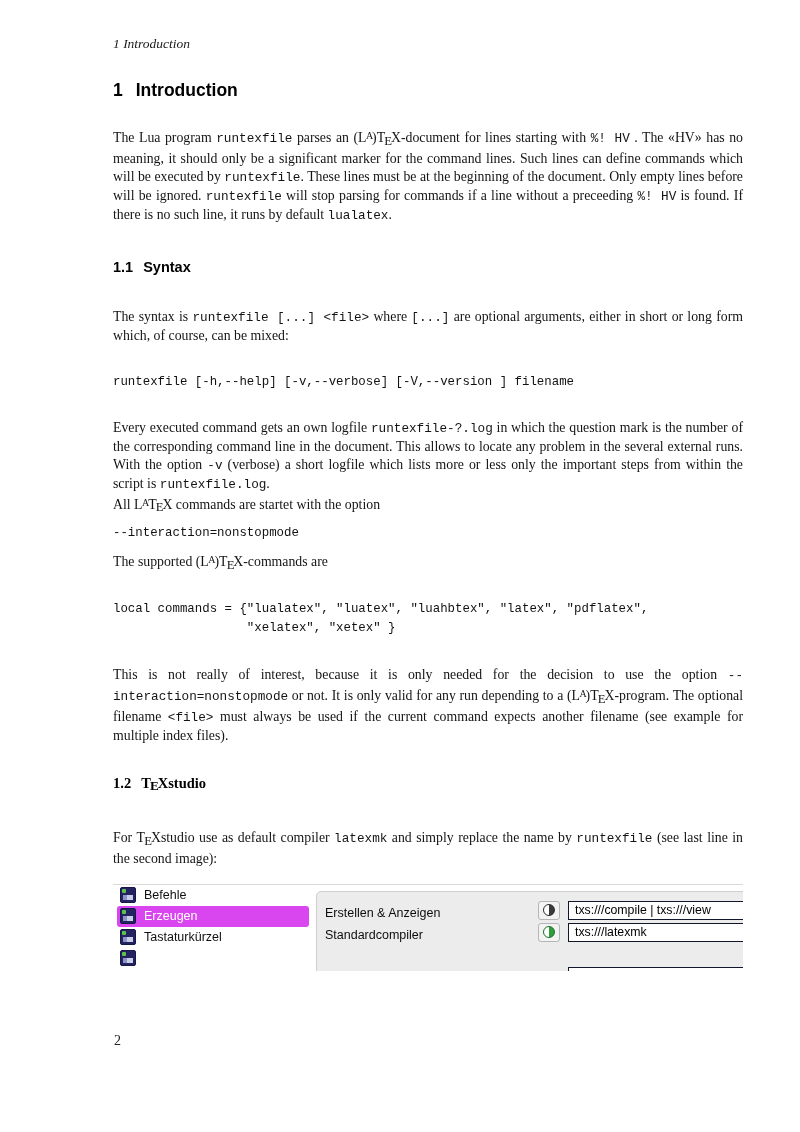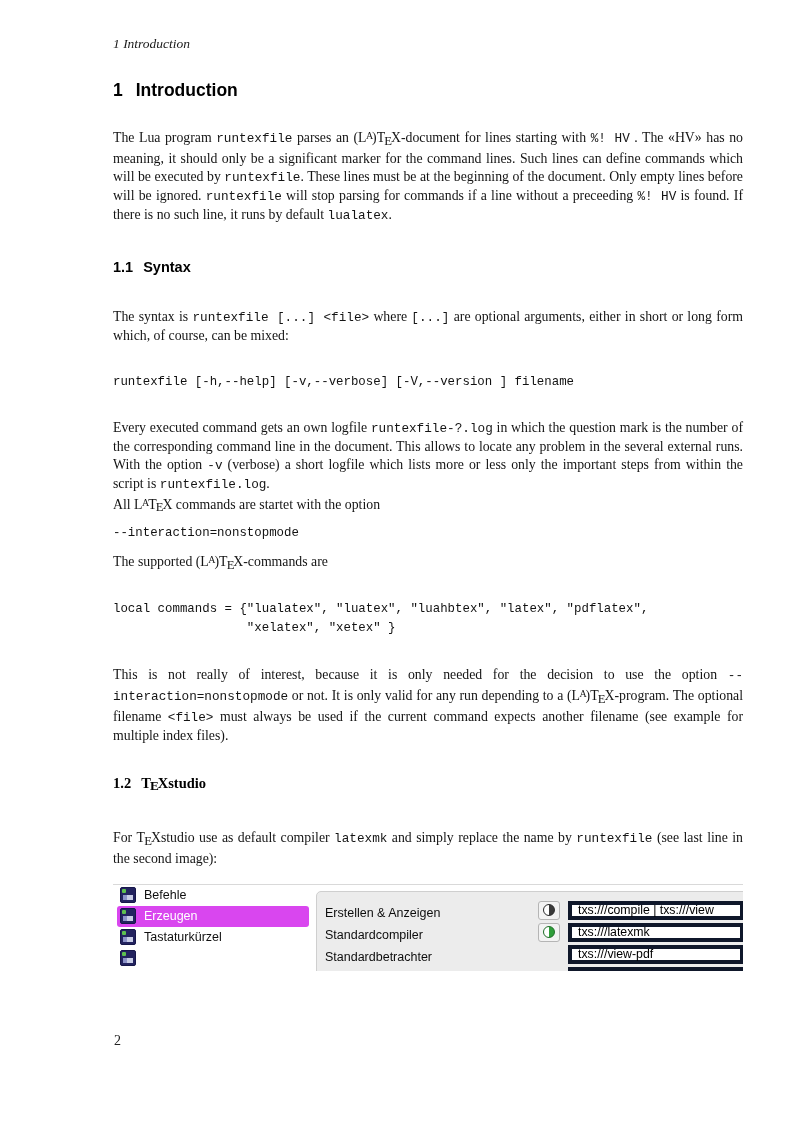--- a/index.html
+++ b/index.html
@@ -38,21 +38,21 @@
   .fig-panel{position:absolute;left:203px;top:6px;right:-2px;bottom:-5px;background:#ececec;
              border:1px solid #cfcfcf;border-radius:5px 0 0 0;}
   .panel-row{position:absolute;left:8px;right:0;height:19px;display:flex;align-items:flex-end;}
   .panel-label{width:213px;font-size:12.5px;color:#0d0d0d;flex:0 0 auto;}
   .btn-slot{width:22px;height:19px;margin-right:8px;flex:0 0 auto;}
   .panel-btn{width:22px;height:19px;background:#f3f3f3;border:1px solid #b5b5b5;border-radius:3px;
              display:flex;align-items:center;justify-content:center;box-sizing:border-box;}
   .half-circle{width:12px;height:12px;border-radius:50%;border:1px solid #2b2b2b;
                background:linear-gradient(90deg,#ffffff 50%,#3a3a3a 50%);box-sizing:border-box;}
   .half-circle.green{background:linear-gradient(90deg,#ffffff 50%,#2f9e3a 50%);border-color:#1f6e28;}
-  .panel-field{flex:1;height:19px;background:#ffffff;border:4px solid #0f172a;box-sizing:border-box;
+  .panel-field{flex:1;height:19px;background:#ffffff;border:1px solid #0f172a;box-sizing:border-box;
                font-size:12.3px;color:#000;display:flex;align-items:center;padding:0 6px;}
 
   .page-number{position:absolute;left:114px;top:1033px;font-size:14px;color:#222;}
 </style>
 </head>
 <body>
 
 <div class="sheet">
   <div class="running-header">1 Introduction</div>
 
@@ -124,25 +124,20 @@
       </div>
       <div class="panel-row" style="top:31px;">
         <span class="panel-label">Standardcompiler</span>
         <span class="btn-slot">
             <span class="panel-btn">
               <span class="half-circle green"></span>
             </span>
           </span>
         <span class="panel-field">txs:///latexmk</span>
       </div>
-      <div class="panel-row" style="top:53px;">
-        <span class="panel-label">Standardbetrachter</span>
-        <span class="btn-slot"></span>
-        <span class="panel-field">txs:///view-pdf</span>
-      </div>
       <div class="panel-row" style="top:75px;">
         <span class="panel-label"></span>
         <span class="btn-slot"></span>
         <span class="panel-field"></span>
       </div>
     </div>
   </div>
 </div>
 
 <div class="page-number">2</div>

